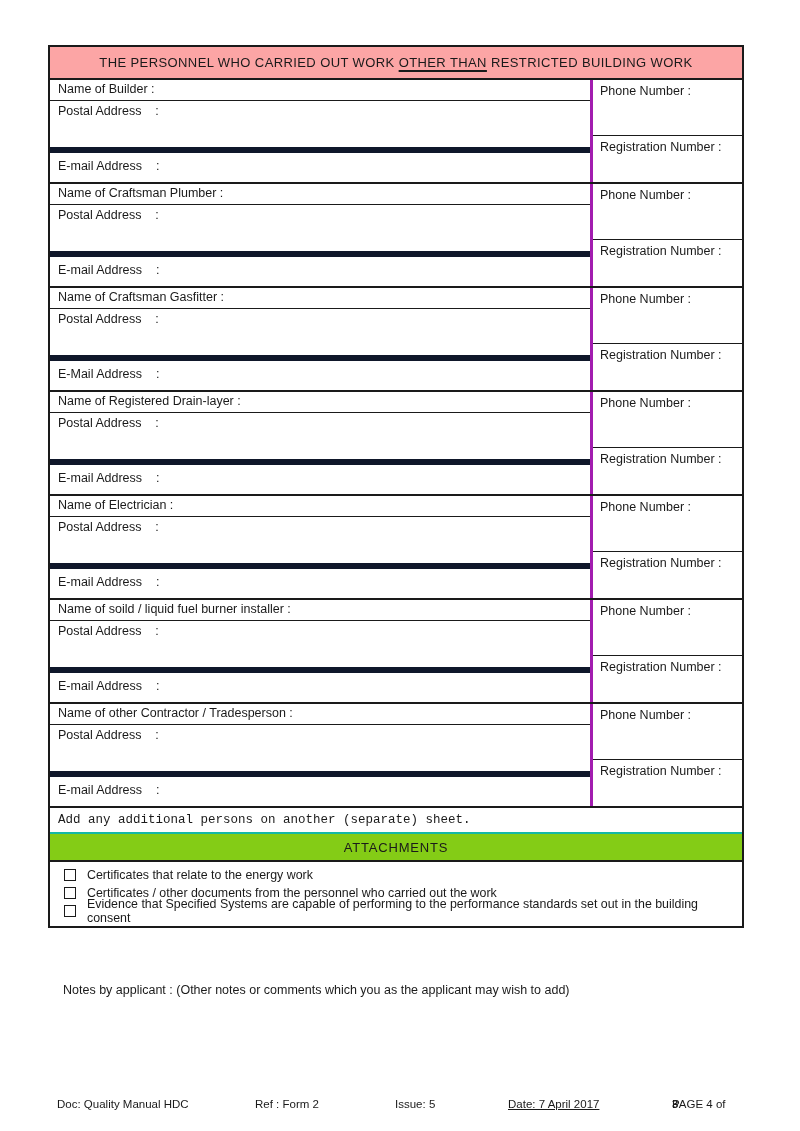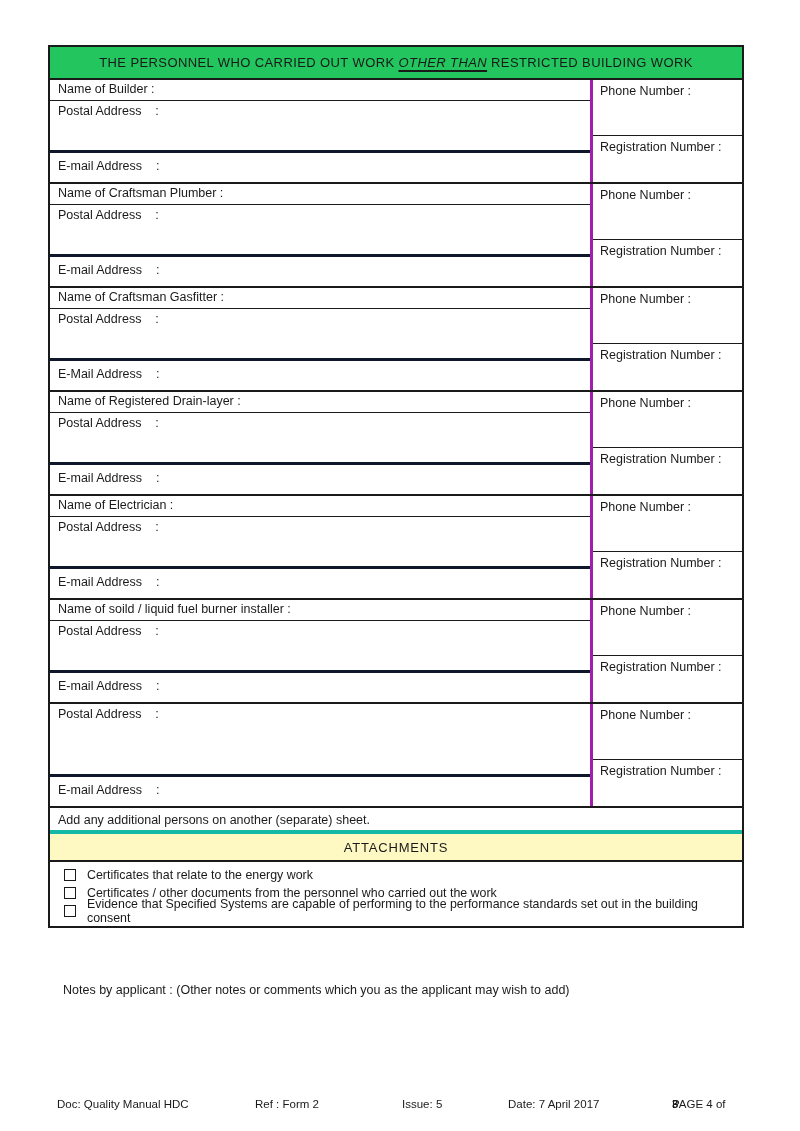--- a/index.html
+++ b/index.html
@@ -12,63 +12,63 @@
     overflow: hidden;
   }
   .form-table {
     position: absolute;
     left: 48px; top: 45px; width: 696px;
     border: 2px solid #1a1a1a;
     background: #ffffff;
   }
   .form-title {
     height: 33px;
-    background: #22c55e;
+    background: #fca5a5;
     border-bottom: 2px solid #1a1a1a;
     display: flex; align-items: center; justify-content: center;
     font-size: 13px; letter-spacing: 0.4px;
     white-space: pre;
   }
-  .u { text-decoration: underline; text-underline-offset: 3px; text-decoration-thickness: 1.5px; font-style: italic; }
+  .u { text-decoration: underline; text-underline-offset: 3px; text-decoration-thickness: 1.5px; }
   .person-block { display: flex; height: 104px; border-bottom: 2px solid #1a1a1a; }
   .pb-left { flex: 1 1 auto; display: flex; flex-direction: column; min-width: 0; }
   .pb-row { padding: 3px 8px; font-size: 12.5px; }
   .pb-name { height: 21px; border-bottom: 1px solid #1a1a1a; padding-top: 2px; }
-  .pb-postal { flex: 1 1 auto; border-bottom: 3px solid #0f172a; }
+  .pb-postal { flex: 1 1 auto; border-bottom: 6px solid #0f172a; }
   .pb-email { height: 29px; padding-top: 6px; }
   .pb-right { width: 152px; flex: none; border-left: 3px solid #a21caf; display: flex; flex-direction: column; }
   .pb-phone { height: 56px; border-bottom: 1px solid #1a1a1a; padding: 4px 7px; font-size: 12.5px; }
   .pb-reg { flex: 1 1 auto; padding: 4px 7px; font-size: 12.5px; }
   .lbl { white-space: pre; }
-  .add-row { height: 26px; border-bottom: 4px solid #14b8a6; padding: 5px 8px; font-size: 12.5px; }
+  .add-row { height: 26px; border-bottom: 2px solid #14b8a6; padding: 5px 8px; font-size: 12.5px; font-family: Liberation Mono, monospace; }
   .att-header {
     height: 28px;
-    background: #fef9c3;
+    background: #84cc16;
     border-bottom: 2px solid #1a1a1a;
     display: flex; align-items: center; justify-content: center;
     font-size: 13px; letter-spacing: 0.8px;
   }
   .att-body { padding: 4px 8px 6px 8px; font-size: 12.4px; }
   .att-intro { margin-bottom: 3px; }
   .att-item { display: flex; align-items: center; height: 18px; padding-left: 6px; }
   .checkbox {
     width: 12px; height: 12px;
     border: 1.5px solid #1a1a1a;
     background: #ffffff;
     margin-right: 11px;
     flex: none;
     display: inline-block;
   }
   .notes { position: absolute; left: 63px; top: 983px; font-size: 12.5px; white-space: pre; }
   .footer { position: absolute; left: 0; top: 1098px; width: 652px; height: 18px; font-size: 11.5px; }
   .footer span { position: absolute; top: 0; white-space: nowrap; }
   .f-doc { left: 57px; }
   .f-ref { left: 255px; }
-  .f-issue { left: 395px; margin-left: 7px; }
-  .f-date { left: 508px; }
+  .f-issue { left: 395px; }
+  .f-date { left: 508px; text-decoration: underline; }
   .f-page { left: 672px; }
   .bold { font-weight: bold; }
 </style>
 </head>
 <body>
 
 <div class="form-table">
 
   <div class="form-title"><span>THE PERSONNEL WHO CARRIED OUT WORK </span><span class="u">OTHER THAN</span><span> RESTRICTED BUILDING WORK</span></div>
 
@@ -139,20 +139,21 @@
       <div class="pb-row pb-email"><span class="lbl">E-mail Address    :</span></div>
     </div>
     <div class="pb-right">
       <div class="pb-phone"><span class="lbl">Phone Number :</span></div>
       <div class="pb-reg"><span class="lbl">Registration Number :</span></div>
     </div>
   </div>
 
   <div class="person-block">
     <div class="pb-left">
+      <div class="pb-row pb-name"><span class="lbl">Name of other Contractor / Tradesperson :</span></div>
       <div class="pb-row pb-postal"><span class="lbl">Postal Address    :</span></div>
       <div class="pb-row pb-email"><span class="lbl">E-mail Address    :</span></div>
     </div>
     <div class="pb-right">
       <div class="pb-phone"><span class="lbl">Phone Number :</span></div>
       <div class="pb-reg"><span class="lbl">Registration Number :</span></div>
     </div>
   </div>
 
   <div class="add-row">Add any additional persons on another (separate) sheet.</div>

